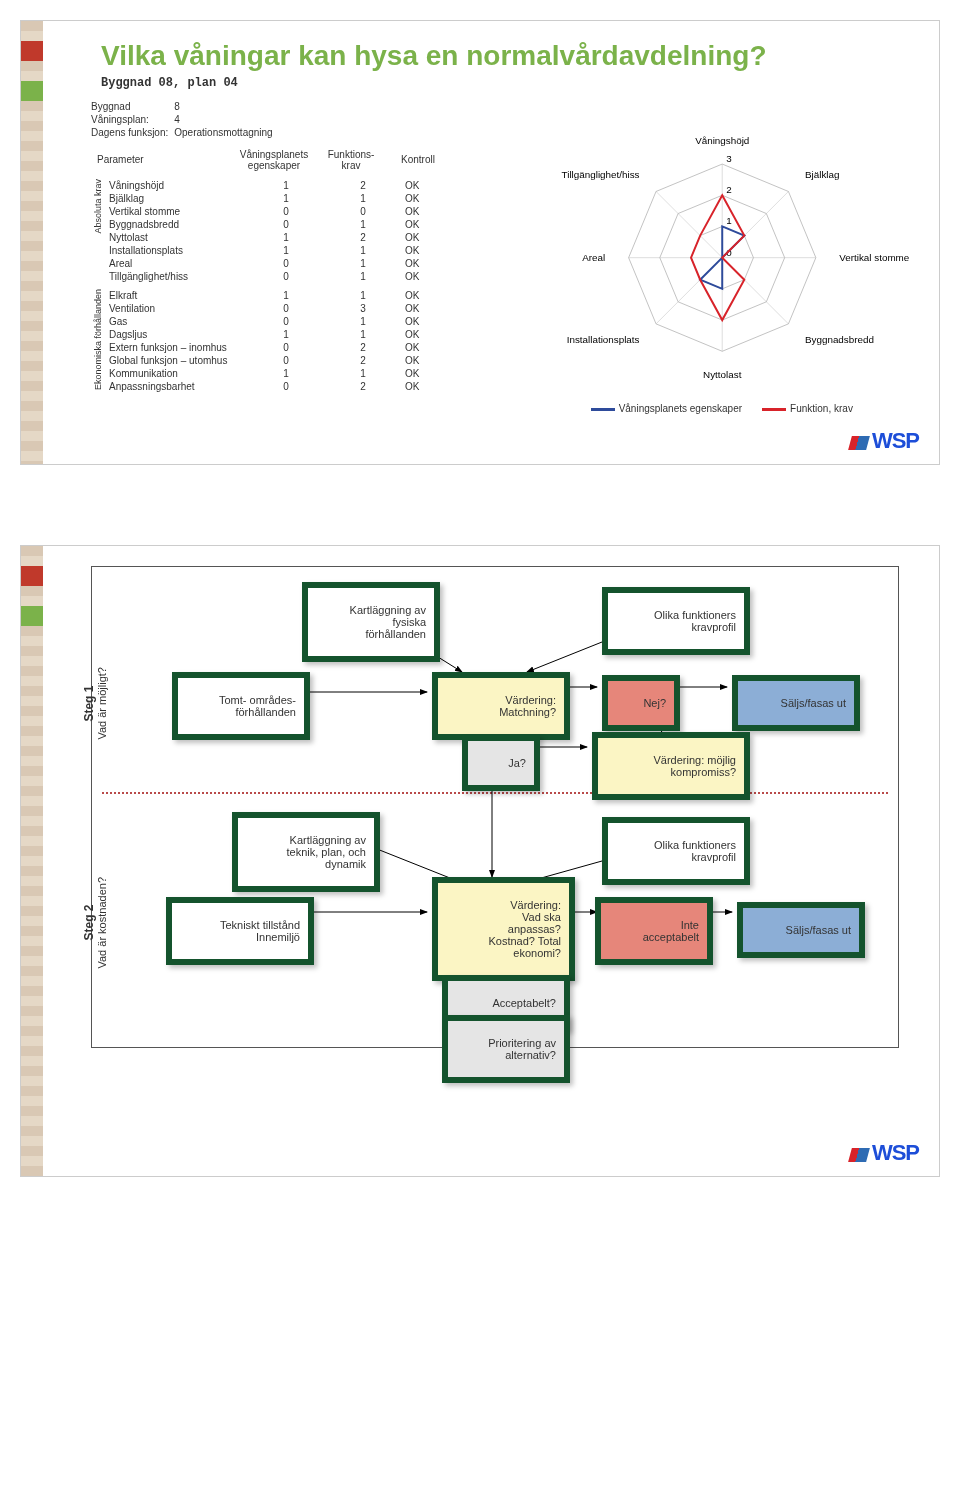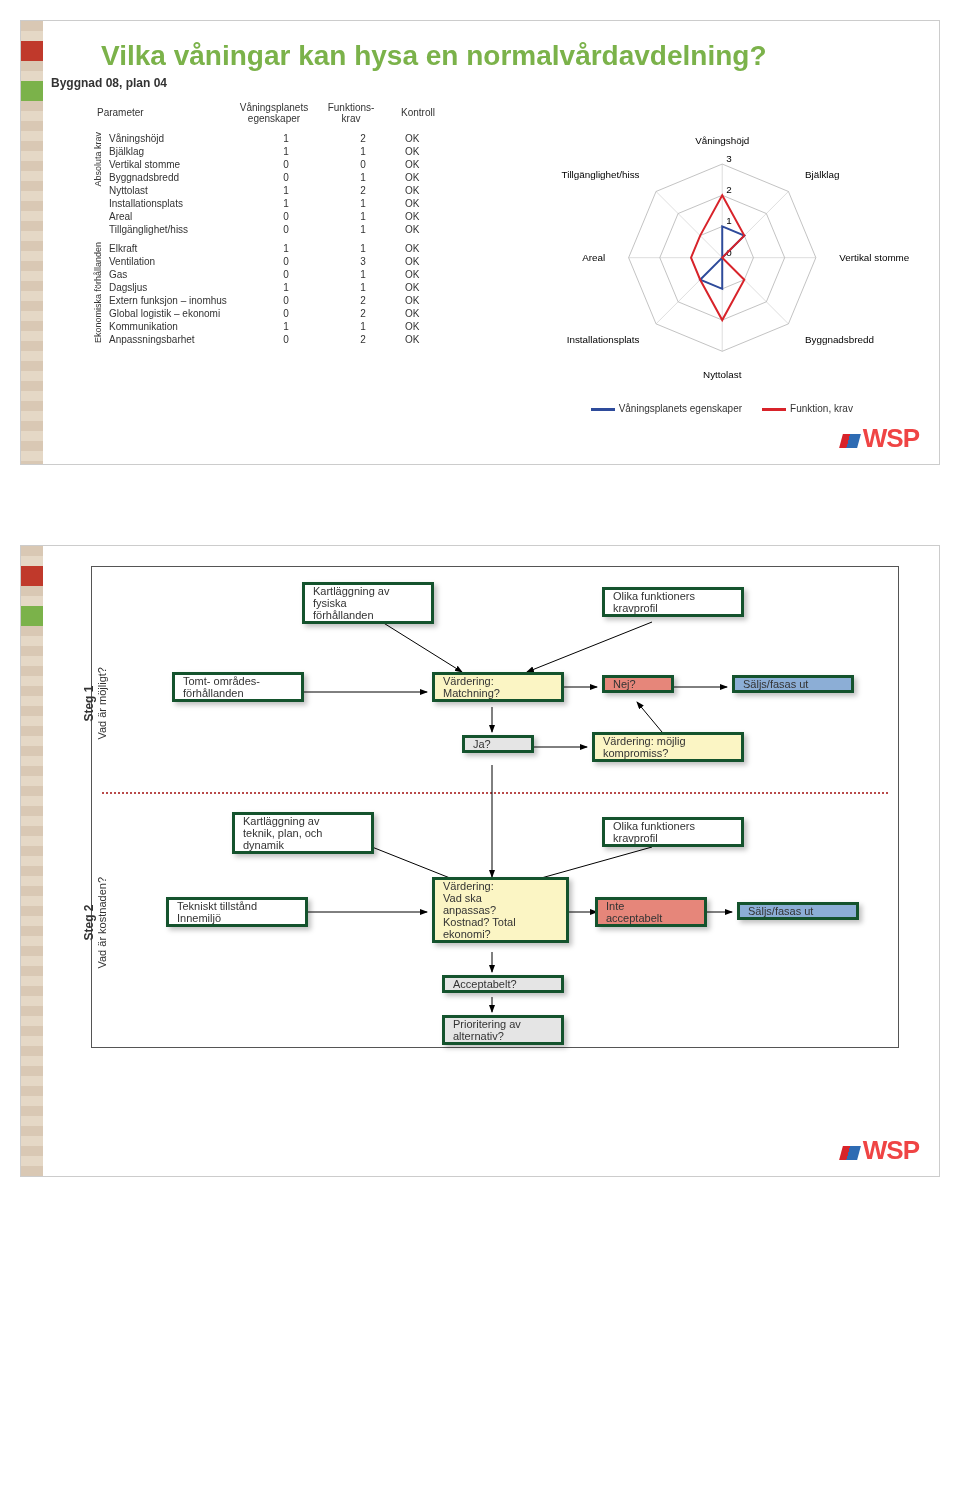--- a/index.html
+++ b/index.html
@@ -31,21 +31,21 @@
   }
   .accent-box.red   { background:#c0392b; top:20px;  height:20px;}
   .accent-box.green { background:#7bb24a; top:60px;  height:20px;}
 
   
   .s1-title {
     color:#7bb24a; font-size:28px; font-weight:bold; line-height:1.1;
     margin-left:50px; margin-bottom:4px;
   }
   .s1-subtitle {
-    font-size:12px; font-weight:bold; margin-bottom:10px;
+    font-size:12px; font-weight:bold; margin-left:50px; margin-bottom:10px;font-family:Liberation Mono, monospace;
   }
   .s1-body {
     display:flex; gap:10px; margin-left:40px;
   }
   .meta-table {
     font-size:10px; border-collapse:collapse; margin-bottom:8px;
   }
   .meta-table td {padding:1px 6px 1px 0;}
   .param-block{
     display:flex; align-items:flex-start;
@@ -62,21 +62,21 @@
   .param-table td:nth-child(2),
   .param-table td:nth-child(3){ text-align:center;}
   .radar-block{ flex:1; }
   .radar-svg { width:100%; height:auto; }
   .radar-label{ font-size:10px; fill:#000;}
   .legend {display:flex; gap:20px; font-size:10px; justify-content:center; margin-top:4px;}
   .legend .sw{display:inline-block;width:24px;height:3px;vertical-align:middle;margin-right:4px;}
 
   .wsp-logo{
     position:absolute; right:20px; bottom:10px;
-    font-size:26px; font-weight:bold; color:#ef4444;
+    font-size:22px; font-weight:bold; color:#1d4ed8;
     letter-spacing:-1px;
   }
   .wsp-logo .flag{
     display:inline-block;width:18px;height:14px;
     background:linear-gradient(to right,#d8232a 40%,#2e6bb3 40%);
     margin-right:4px; vertical-align:middle;
     transform:skewX(-15deg);
   }
 
   
@@ -87,24 +87,24 @@
     margin-left:40px; margin-right:10px;
   }
   .steplabel{
     position:absolute; left:-10px;
     writing-mode:vertical-rl; transform:rotate(180deg);
     font-size:12px; font-weight:bold; text-align:center;
   }
   .steplabel small{font-weight:normal; font-size:11px; display:block;}
   .fbox{
     position:absolute;
-    border:3px solid #14532d;
-    padding:0 8px;
+    border:6px solid #14532d;
+    padding:16px 8px;
     font-size:11px;
-    text-align:left;
+    text-align:right;
     background:#fff;
     white-space:pre-line;
   }
   .fbox.shadow{box-shadow:3px 3px 5px rgba(0,0,0,.25);}
   .fbox.yellow{background:#fbf5c4;}
   .fbox.green {background:#e5e5e5;}
   .fbox.red   {background:#e6867a;}
   .fbox.blue  {background:#8caed6;}
   .divider{
     position:absolute; left:10px; right:10px; top:225px;
@@ -123,20 +123,36 @@
 <div class="slide" id="slide1">
   <div class="accent-box red"></div>
   <div class="accent-box green"></div>
 
   <div class="s1-title">Vilka våningar kan hysa en normalvårdavdelning?</div>
   <div class="s1-subtitle">Byggnad 08, plan 04</div>
 
   <div class="s1-body">
 
     <div style="flex:0 0 53%;">
+      <table class="meta-table">
+        <tbody>
+            <tr>
+              <td>Byggnad</td>
+              <td>8</td>
+            </tr>
+        <tr>
+              <td>Våningsplan:</td>
+              <td>4</td>
+            </tr>
+        <tr>
+              <td>Dagens funksjon:</td>
+              <td>Operationsmottagning</td>
+            </tr>
+      </tbody>
+        </table>
 
       <table class="param-table">
         <tbody>
             <tr>
           <th style="text-align:left;width:130px">Parameter</th>
           <th style="width:70px">Våningsplanets
 egenskaper</th>
           <th style="width:60px">Funktions-
 krav</th>
           <th style="width:50px">Kontroll</th>
@@ -229,21 +245,21 @@
                 <td>1</td>
                 <td>OK</td>
               </tr>
           <tr>
                 <td>Extern funksjon – inomhus</td>
                 <td>0</td>
                 <td>2</td>
                 <td>OK</td>
               </tr>
           <tr>
-                <td>Global logistik – ekonomi</td>
+                <td>Global funksjon – utomhus</td>
                 <td>0</td>
                 <td>2</td>
                 <td>OK</td>
               </tr>
           <tr>
                 <td>Kommunikation</td>
                 <td>1</td>
                 <td>1</td>
                 <td>OK</td>
               </tr>

